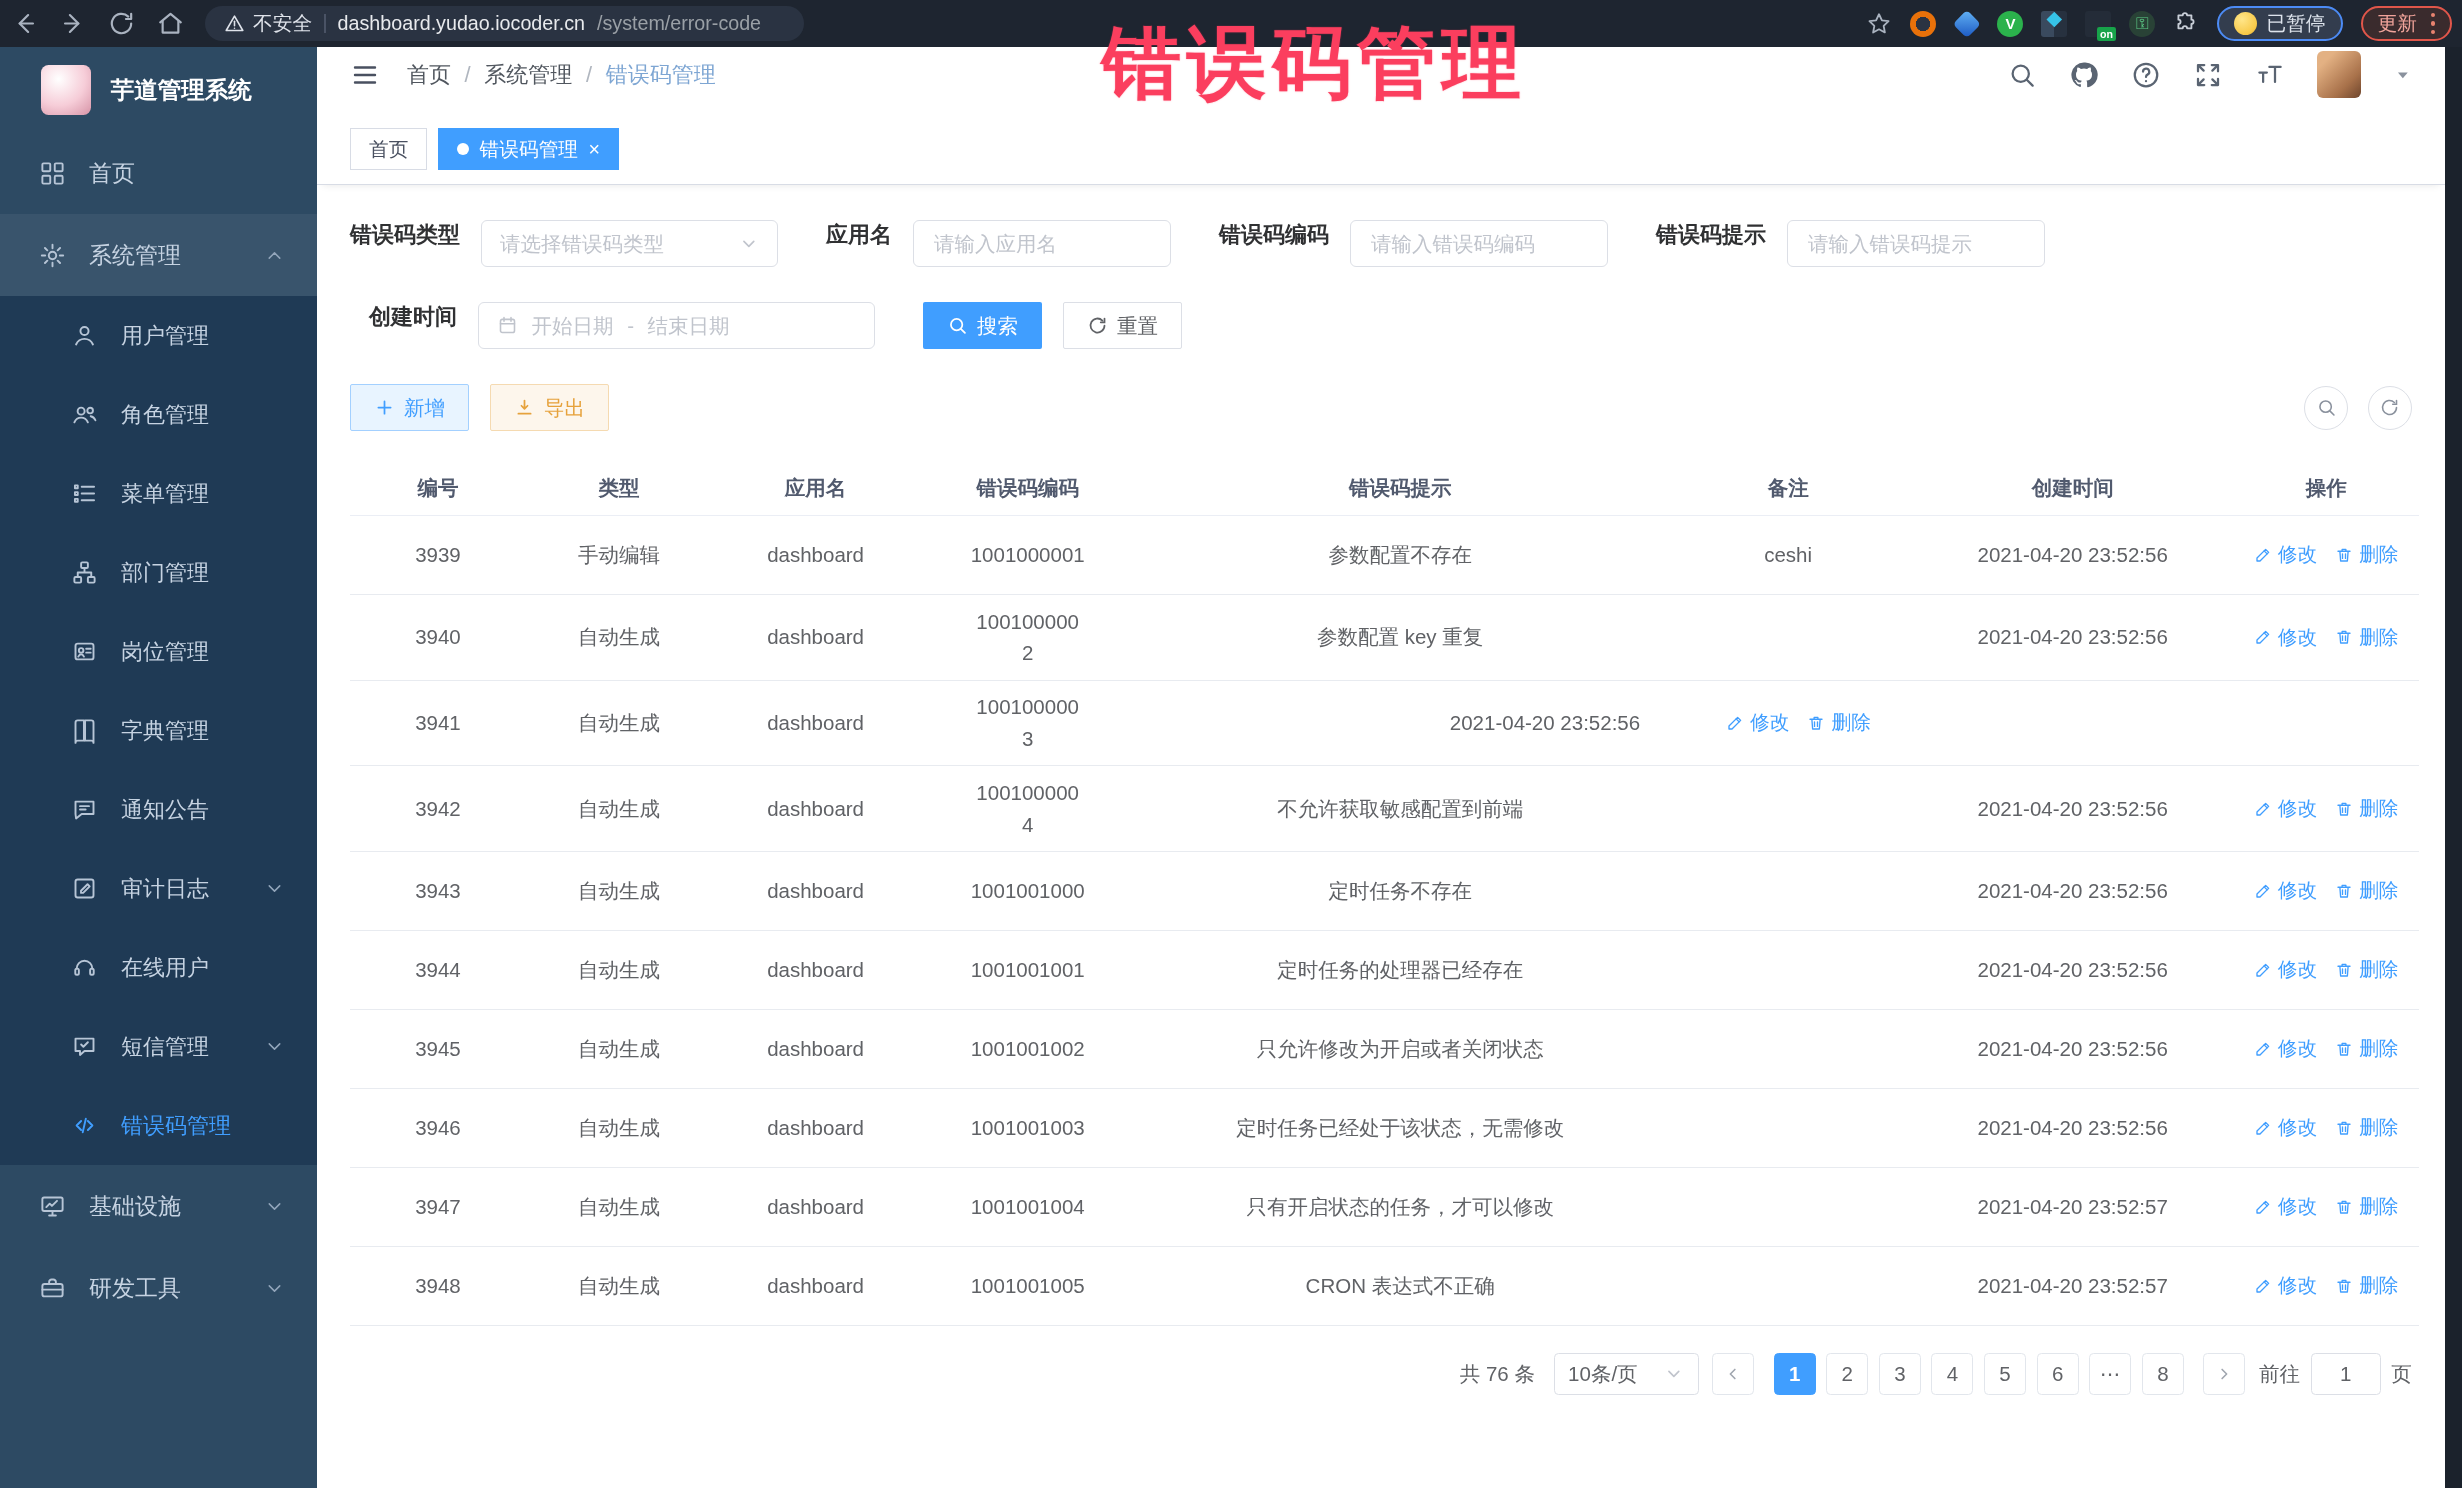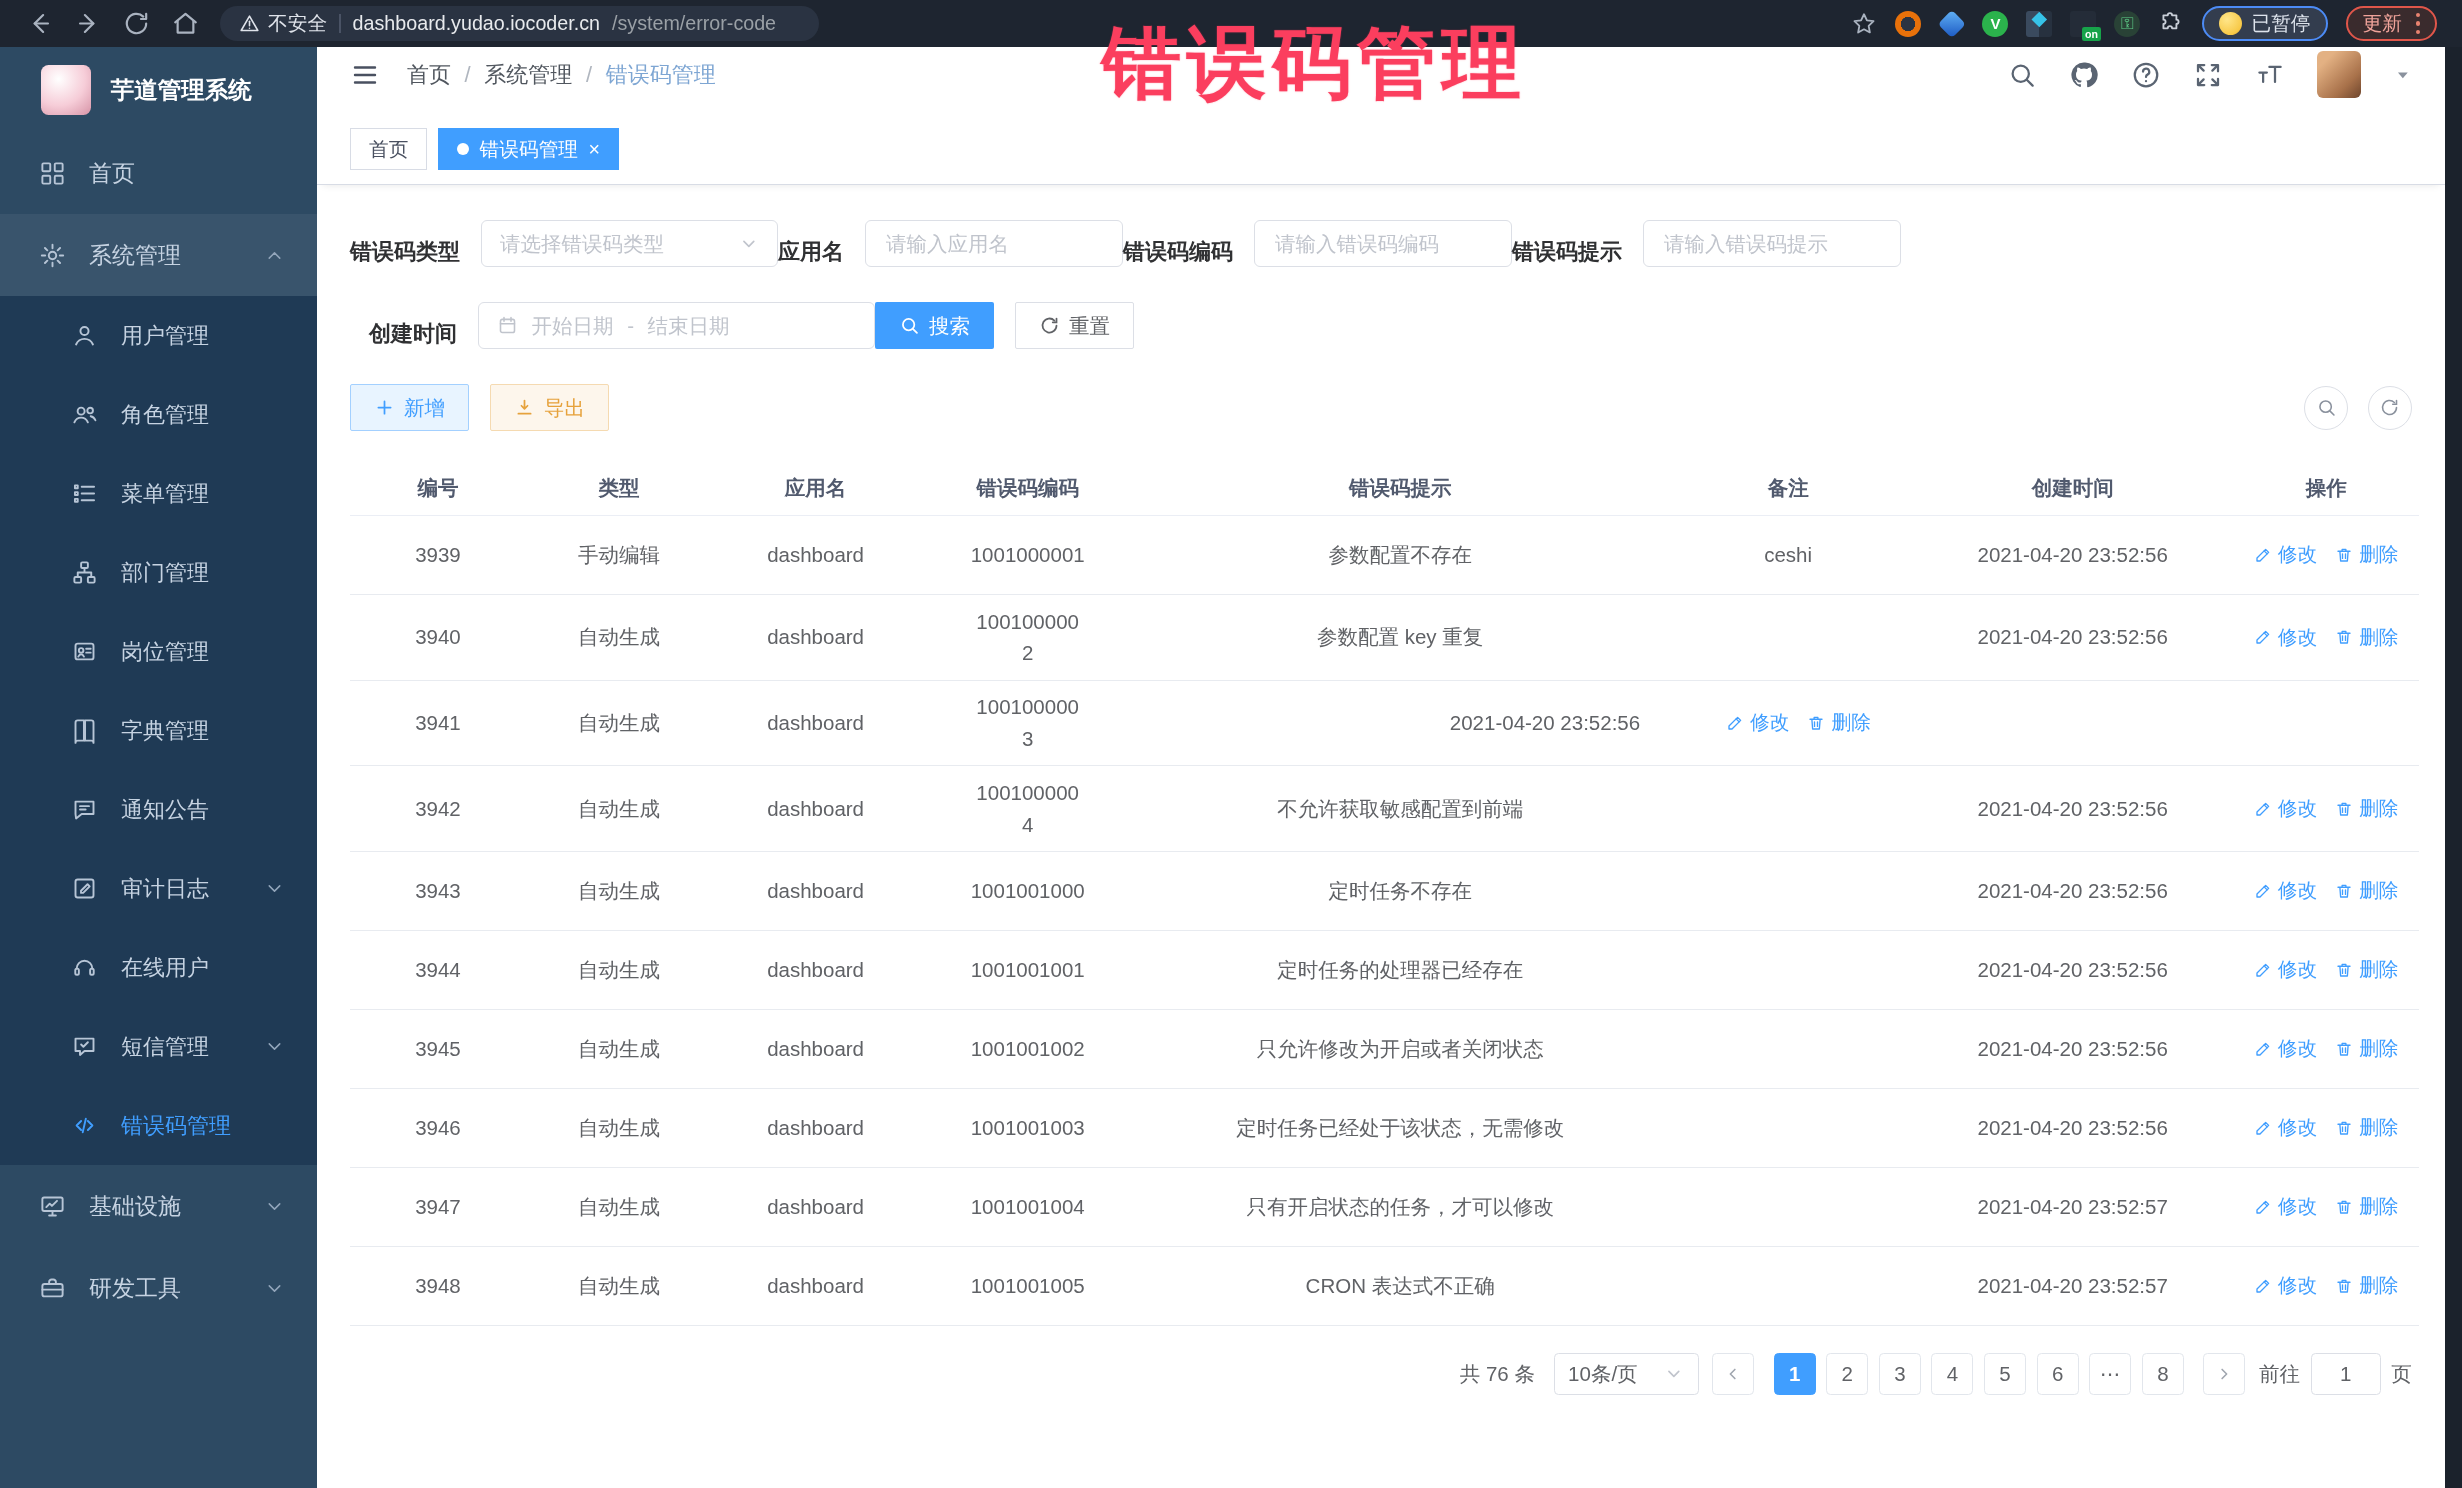--- a/index.html
+++ b/index.html
@@ -14,21 +14,21 @@
   body{margin:0;background:#fff}
   #screen{position:relative;width:2462px;height:1488px;overflow:hidden;background:#fff;
           font-family:"Liberation Sans","DejaVu Sans",sans-serif;}
   svg{display:block}
 
   
   .annotation{position:absolute;left:1102px;top:10.6px;z-index:99;font-size:79px;font-weight:800;
               letter-spacing:6px;color:#fb3e5e;text-shadow:0 0 1.5px rgba(251,62,94,.55);pointer-events:none}
 
   
-  .browser-bar{height:47px;background:var(--chrome);display:flex;align-items:center;padding:0 25px;gap:19.7px}
+  .browser-bar{height:47px;background:var(--chrome);display:flex;align-items:center;padding:0 10px;gap:19.7px}
   .nav-ic{width:29px;height:29px;color:#aab3c0;flex-shrink:0}
   .url-pill{display:flex;align-items:center;gap:12px;background:var(--chrome-pill);height:35px;
             border-radius:17.4px;padding:0 19.7px;width:599px;font-size:19.7px;color:#e8eaed}
   .sec-chip{display:flex;align-items:center;gap:7.6px;color:#dfe3ea;flex-shrink:0}
   .sec-chip .ic{width:21px;height:21px;color:#dfe3ea}
   .url-div{width:1.5px;height:19.7px;background:#4a5365}
   .host{color:#e8eaed;white-space:nowrap}
   .path{color:#9aa0a6;white-space:nowrap}
   .chrome-right{margin-left:auto;display:flex;align-items:center;gap:18px}
   .star-ic{width:26px;height:26px;color:#aab3c0}
@@ -87,21 +87,21 @@
   .tagsbar{height:83px;border-bottom:1.5px solid #d8dce5;display:flex;align-items:flex-end;
            padding:0 0 13.6px 33px;gap:10.6px;box-shadow:0 6px 7.6px -6px rgba(0,0,0,.10)}
   .tag{height:42px;display:flex;align-items:center;padding:0 18px;border:1.5px solid #d8dce5;background:#fff;
        color:#495060;font-size:19.7px;gap:10.6px;cursor:pointer;white-space:nowrap}
   .tag.active{background:var(--accent);border-color:var(--accent);color:#fff}
   .tag .dot{width:12px;height:12px;border-radius:50%;background:#fff}
   .tag .x{font-size:19.7px;line-height:1}
 
   .content{flex:1;padding:35px 26px 0 33px;position:relative;min-width:0}
   .frow{display:flex;align-items:center;margin-bottom:35px}
-  .fgroup{display:flex;align-items:flex-end;}
+  .fgroup{display:flex;align-items:flex-start;margin-right:48px}
   .flabel{font-size:22px;font-weight:700;color:#303133;margin-right:21px;white-space:nowrap}
   .ctrl{height:47px;border:1.5px solid #dcdfe6;border-radius:6px;background:#fff;display:flex;
         align-items:center;padding:0 18px;font-size:20.5px;color:#c0c4cc}
   .select{width:297px;justify-content:space-between;cursor:pointer}
   .sel-caret{width:19.7px;height:19.7px;color:#c0c4cc}
   .inputbox{width:258px}
   .inputbox input{border:none;outline:none;font-size:20.5px;color:#606266;width:100%;background:transparent;
                   font-family:inherit}
   .inputbox input::placeholder{color:#c0c4cc}
   .daterange{width:397px;gap:13.6px;cursor:pointer}

